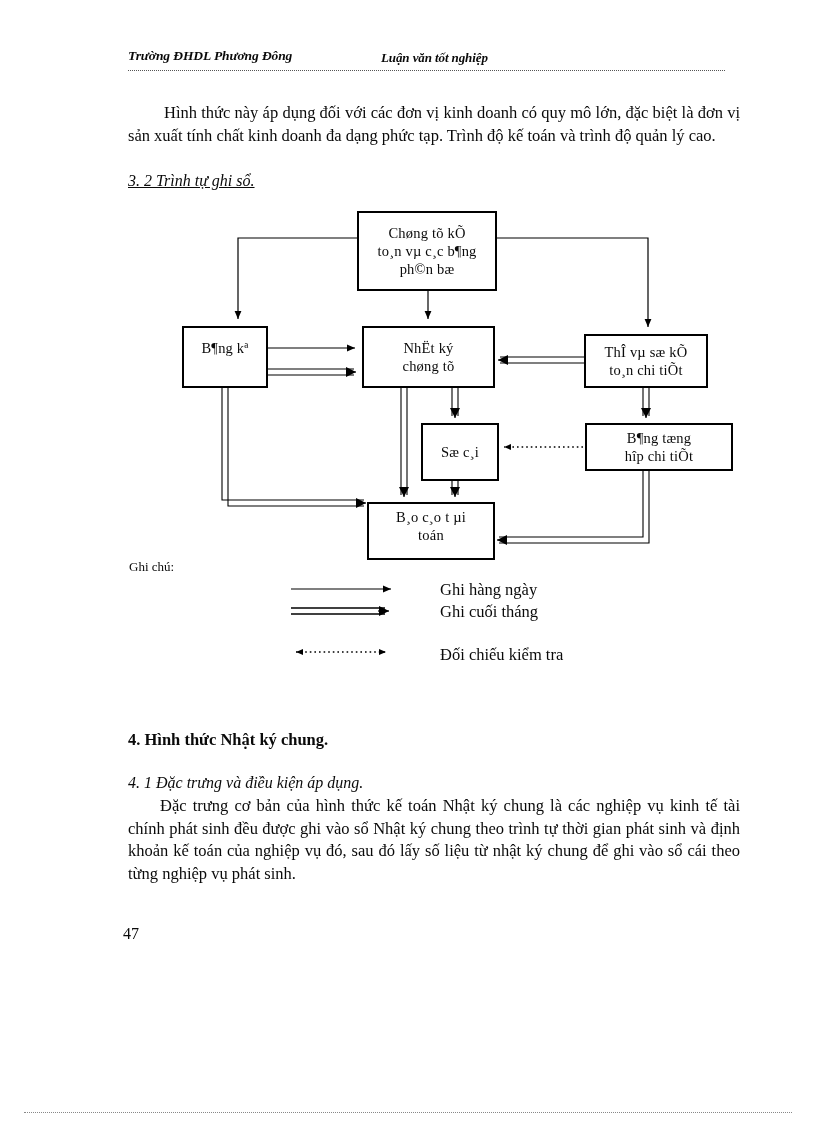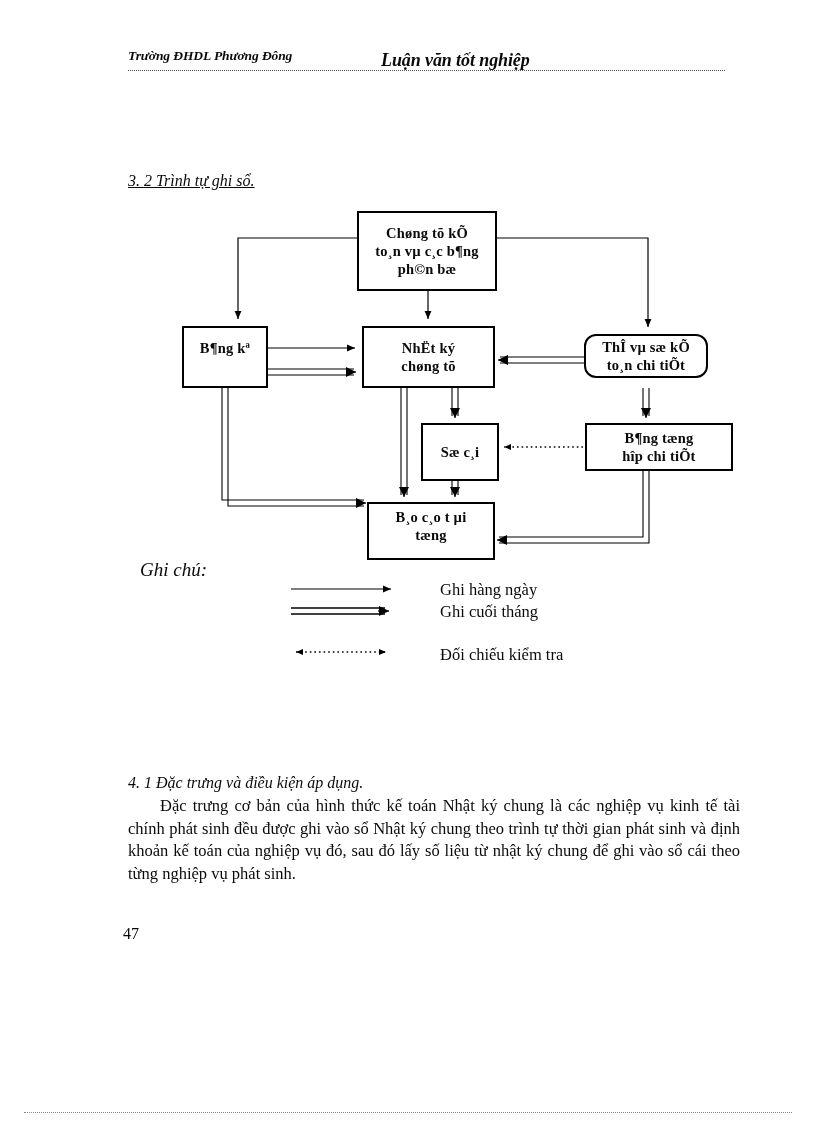--- a/index.html
+++ b/index.html
@@ -35,21 +35,21 @@
   .hdr-left, .hdr-right {
     position: absolute;
     top: 0;
     font-style: italic;
     font-weight: bold;
     font-size: 13.5px;
     white-space: nowrap;
     letter-spacing: -0.1px;
   }
   .hdr-left { left: 0; }
-  .hdr-right { left: 253px; font-size: 18px; top: 2px; }
+  .hdr-right { left: 253px; font-size: 13px; top: 2px; }
 
   .hdr-rule {
     position: absolute;
     left: 128px;
     top: 58px;
     width: 597px;
     height: 0;
     border-top: 1px dotted #555;
   }
 
@@ -130,43 +130,42 @@
 
   .dbox {
     position: absolute;
     box-sizing: border-box;
     border: 2px solid #000;
     background: #fff;
     display: flex;
     align-items: center;
     justify-content: center;
     text-align: center;
-    font-weight: bold;
+    font-weight: normal;
     font-size: 14.5px;
     line-height: 18px;
     letter-spacing: 0.2px;
   }
   .dbox span { display: block; }
 
   #box-chungtu  { left: 357px; top: 199px; width: 140px; height: 80px; }
   #box-bangke   { left: 182px; top: 314px; width: 86px;  height: 62px; }
   #box-nhatky   { left: 362px; top: 314px; width: 133px; height: 62px; }
-  #box-thevu    { left: 584px; top: 322px; width: 124px; height: 44px; border-radius: 12px; }
+  #box-thevu    { left: 584px; top: 322px; width: 124px; height: 54px; }
   #box-socai    { left: 421px; top: 411px; width: 78px;  height: 58px; }
   #box-bangtong { left: 585px; top: 411px; width: 148px; height: 48px; }
   #box-baocao   { left: 367px; top: 490px; width: 128px; height: 58px; }
 
   
   .legend-title {
     position: absolute;
-    left: 140px;
+    left: 129px;
     top: 547px;
-    font-size: 19px;
-    white-space: nowrap;
-    font-style: italic;
+    font-size: 13px;
+    white-space: nowrap;
   }
   .legend-label {
     position: absolute;
     font-size: 16.5px;
     white-space: nowrap;
   }
   #lg-l1 { left: 440px; top: 568px; }
   #lg-l2 { left: 440px; top: 590px; }
   #lg-l3 { left: 440px; top: 633px; }
 </style>
@@ -174,20 +173,21 @@
 <body>
 
 <div class="page">
 
   <div class="hdr">
     <div class="hdr-left">Trường ĐHDL Phương Đông</div>
     <div class="hdr-right">Luận văn tốt nghiệp</div>
   </div>
   <div class="hdr-rule"></div>
 
+  <div class="para p-intro"><span class="ind"></span><span>Hình thức này áp dụng đối với các đơn vị kinh doanh có quy mô lớn, đặc biệt là đơn vị sản xuất tính chất kinh doanh đa dạng phức tạp. Trình độ kế toán và trình độ quản lý cao.</span></div>
 
   <div class="sub-head">3. 2 Trình tự ghi sổ.</div>
 
   <div class="diagram">
     <svg width="816" height="700" viewBox="0 0 816 700">
       <defs>
         <marker id="arrowThin" markerWidth="9" markerHeight="9" refX="8" refY="4" orient="auto" markerUnits="userSpaceOnUse">
           <path d="M0,0.6 L8,4 L0,7.4 z" fill="#000"></path>
         </marker>
         <marker id="arrowThick" markerWidth="12" markerHeight="12" refX="10" refY="5.5" orient="auto" markerUnits="userSpaceOnUse">
@@ -290,29 +290,30 @@
     <div class="dbox" id="box-bangtong">
       <div>
         <span>B¶ng tæng</span>
         <span>hîp chi tiÕt</span>
       </div>
     </div>
 
     <div class="dbox" id="box-baocao">
       <div style="margin-bottom:10px">
         <span>B¸o c¸o t µi</span>
-        <span>tæng</span>
+        <span>toán</span>
       </div>
     </div>
   </div>
 
   <div class="legend-title">Ghi chú:</div>
   <div class="legend-label" id="lg-l1">Ghi hàng ngày</div>
   <div class="legend-label" id="lg-l2">Ghi cuối tháng</div>
   <div class="legend-label" id="lg-l3">Đối chiếu kiểm tra</div>
 
+  <div class="h-section">4. Hình thức Nhật ký chung.</div>
   <div class="h-sub2">4. 1 Đặc trưng và điều kiện áp dụng.</div>
   <div class="para p-body2"><span class="ind"></span><span>Đặc trưng cơ bản của hình thức kế toán Nhật ký chung là các nghiệp vụ kinh tế tài chính phát sinh đều được ghi vào sổ Nhật ký chung theo trình tự thời gian phát sinh và định khoản kế toán của nghiệp vụ đó, sau đó lấy số liệu từ nhật ký chung để ghi vào sổ cái theo từng nghiệp vụ phát sinh.</span></div>
 
   <div class="page-no">47</div>
 
   <div class="foot-rule"></div>
 </div>
 
 </body></html>

